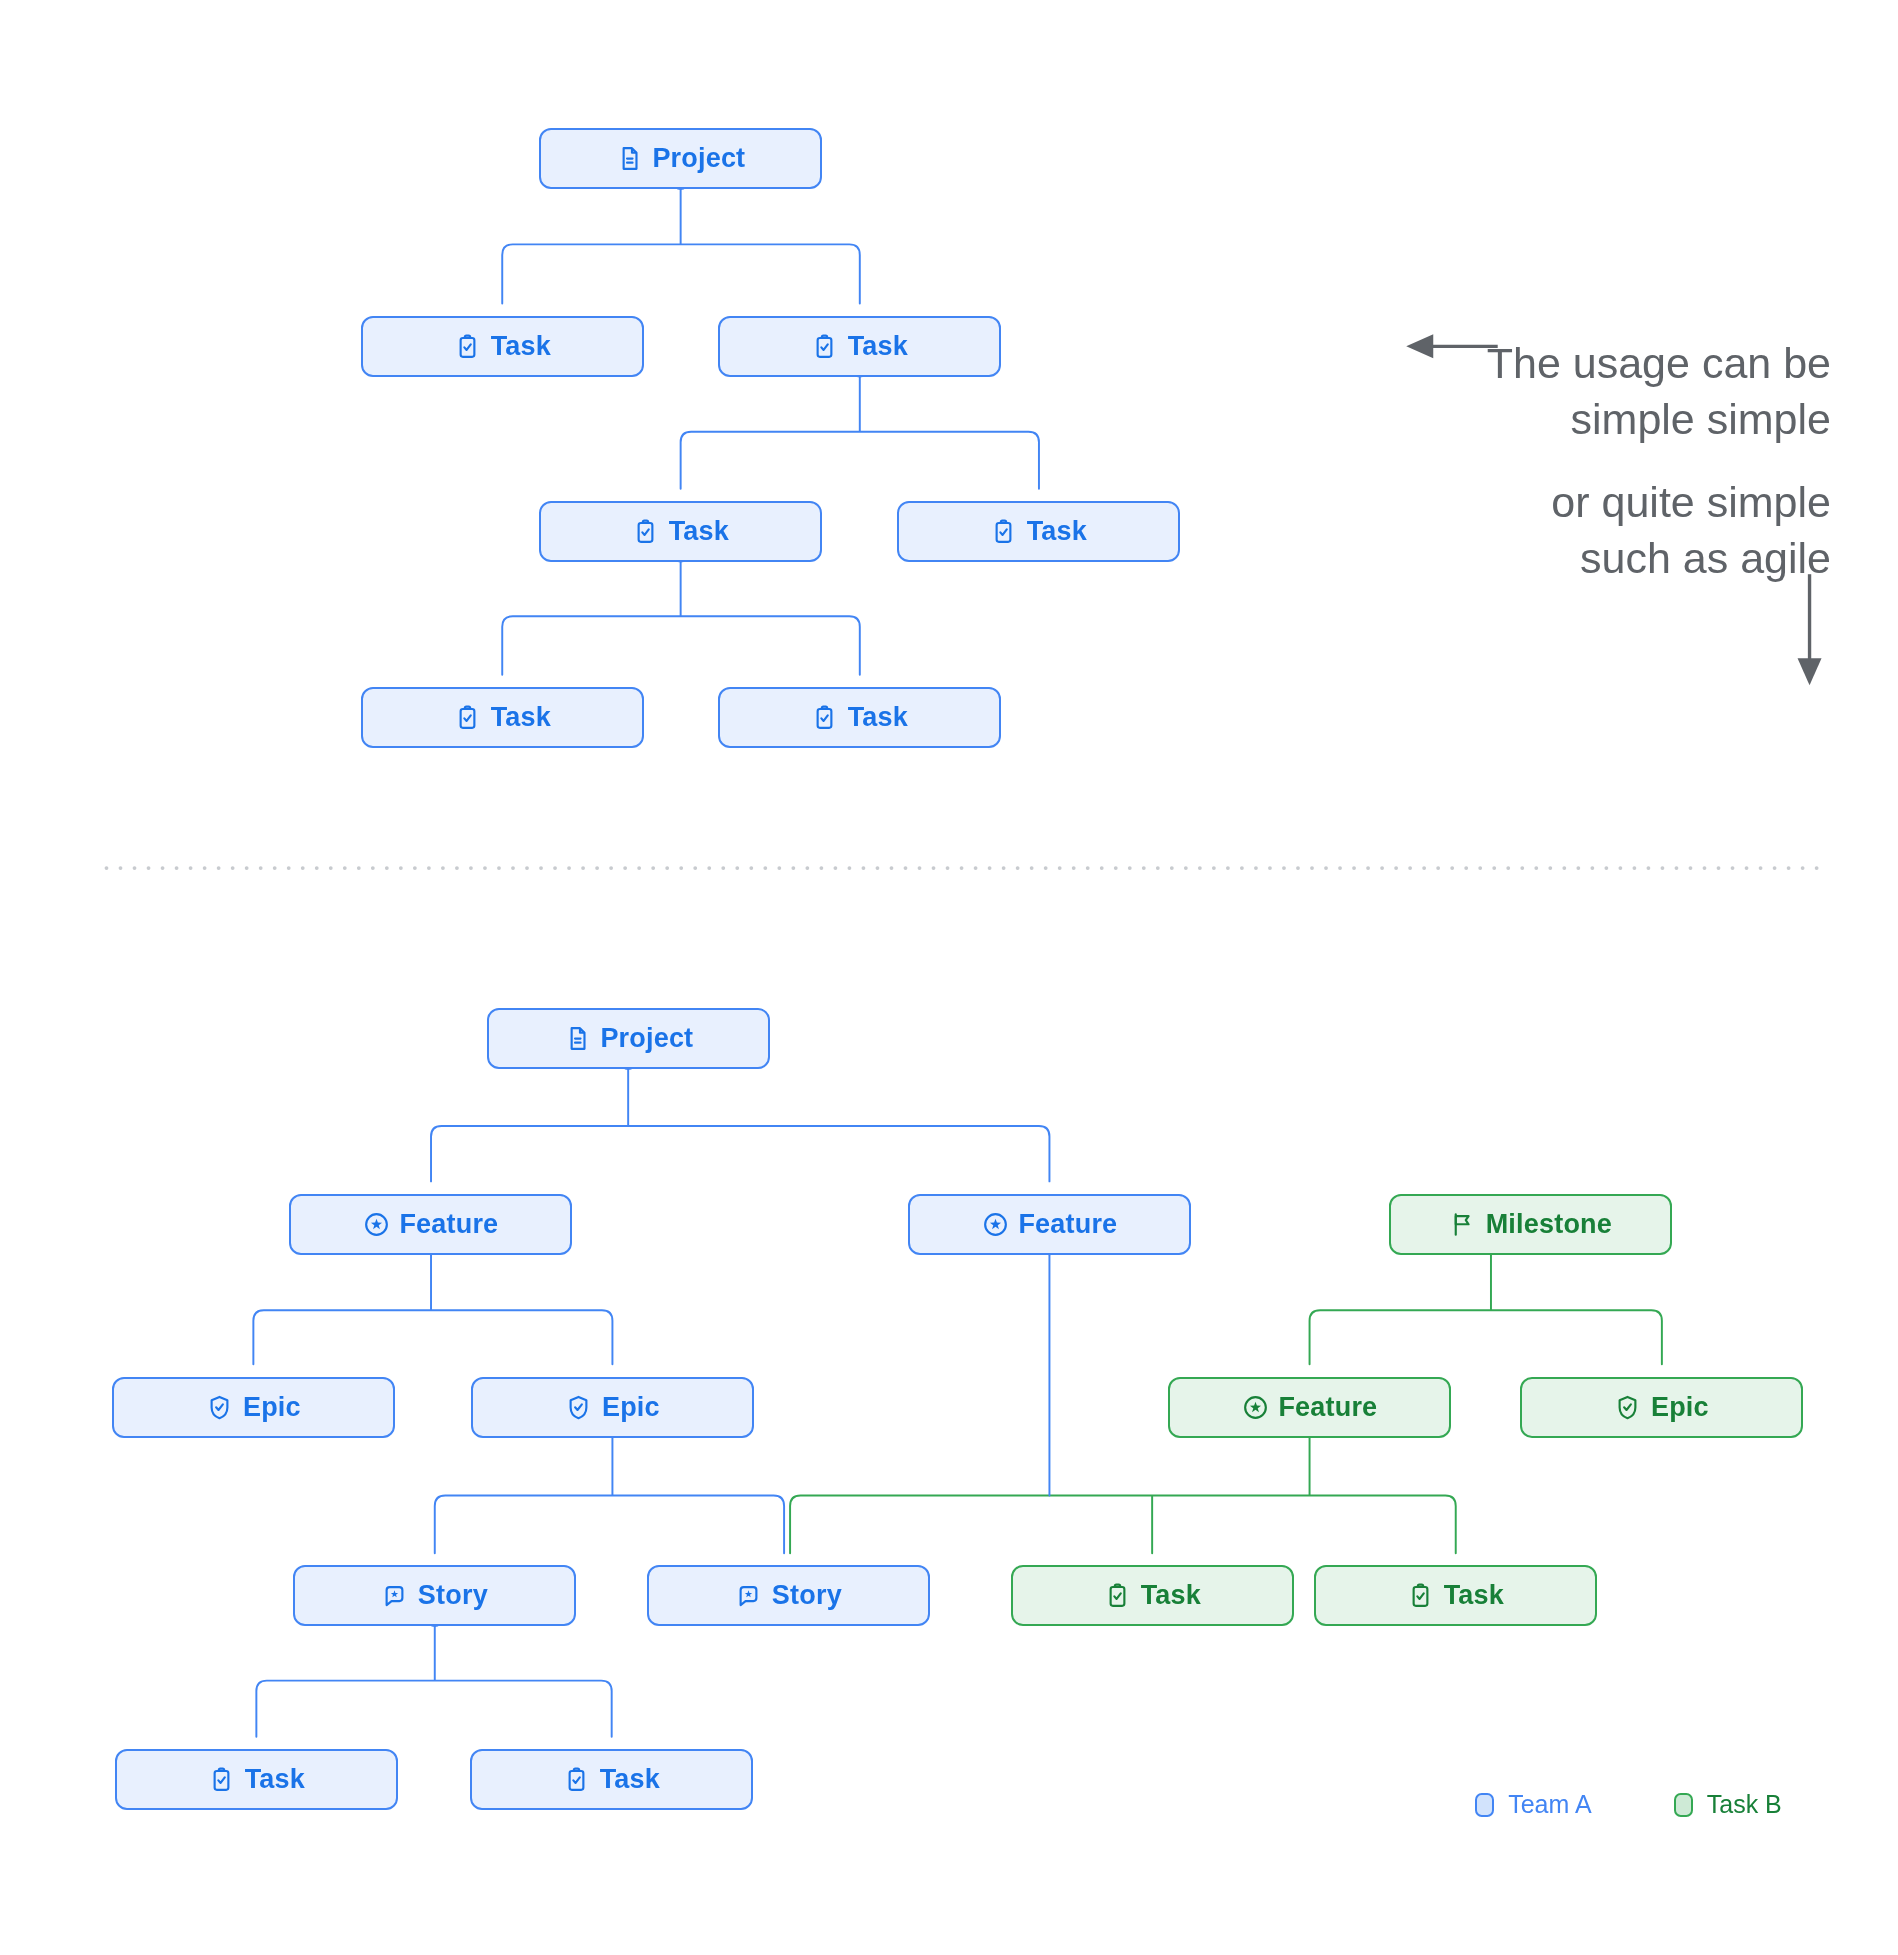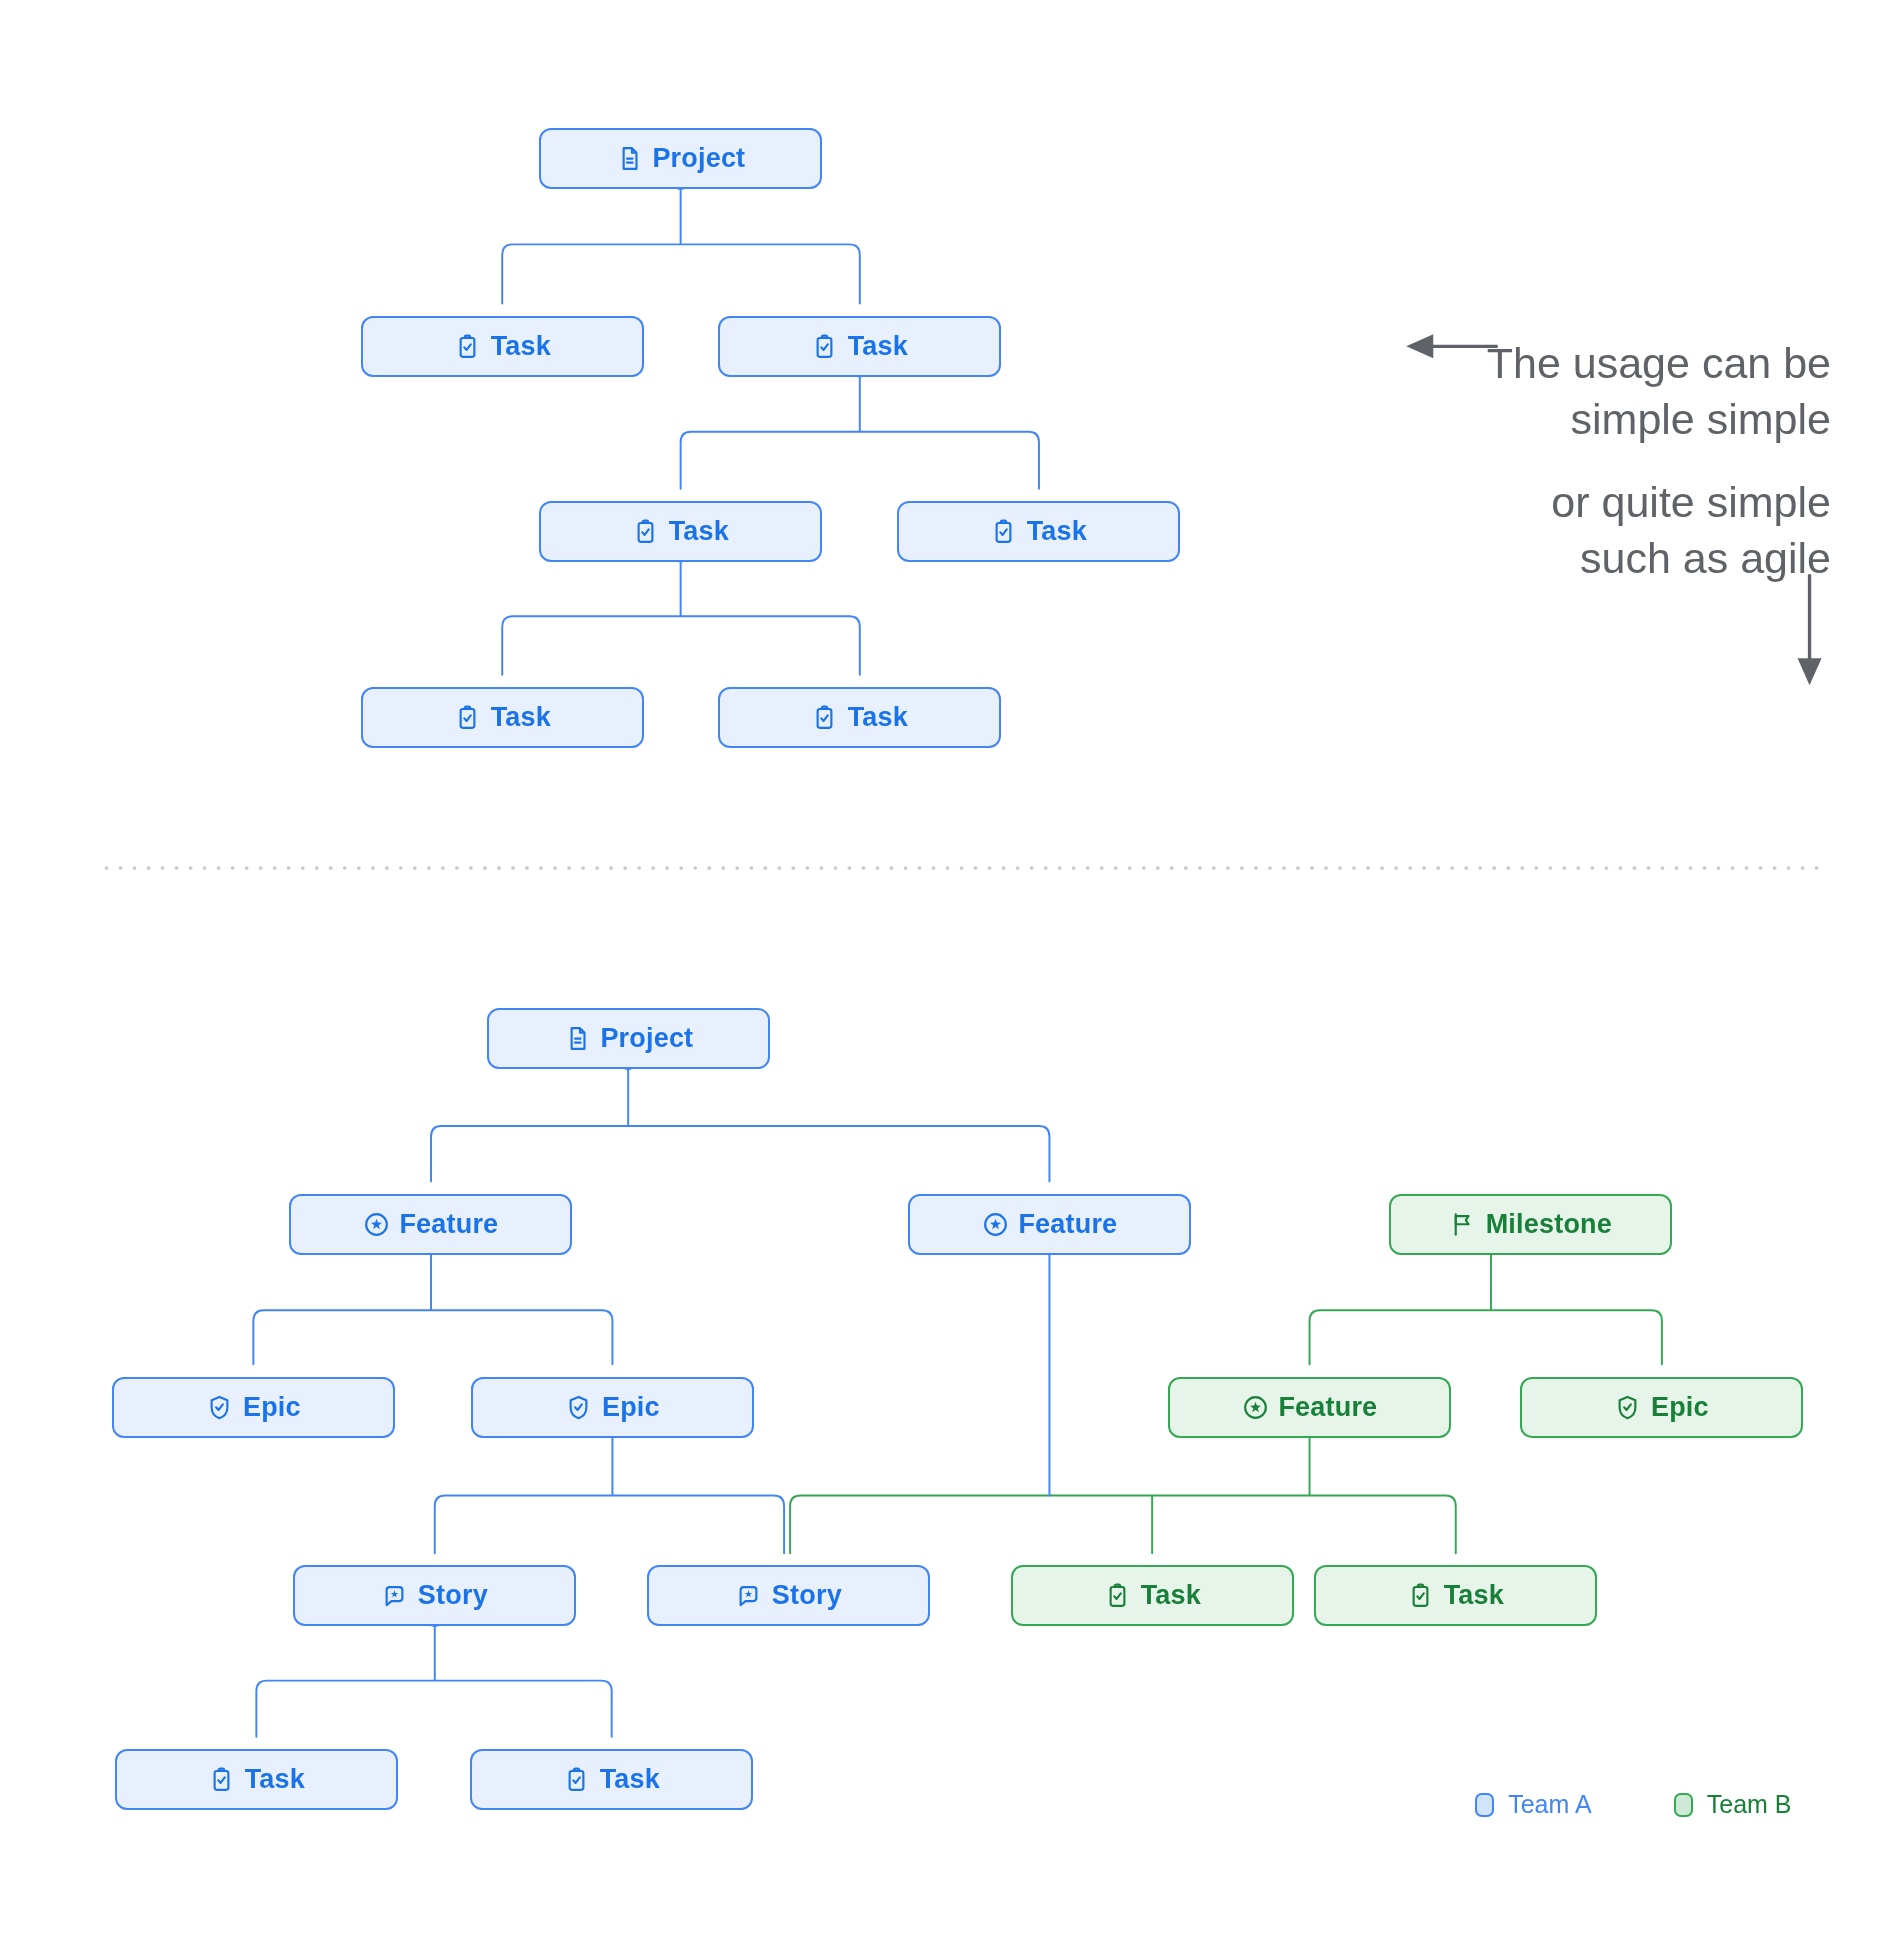--- a/index.html
+++ b/index.html
@@ -333,18 +333,18 @@
     </div>
   </div>
 
   <div class="legend">
     <div class="legend-item">
       <span class="swatch swatch-a"></span>
       <span class="legend-label label-a">Team A</span>
     </div>
     <div class="legend-item">
       <span class="swatch swatch-b"></span>
-      <span class="legend-label label-b">Team B</span>
+      <span class="legend-label label-b">Task B</span>
     </div>
   </div>
 
 </div>
 
 
 </body></html>

